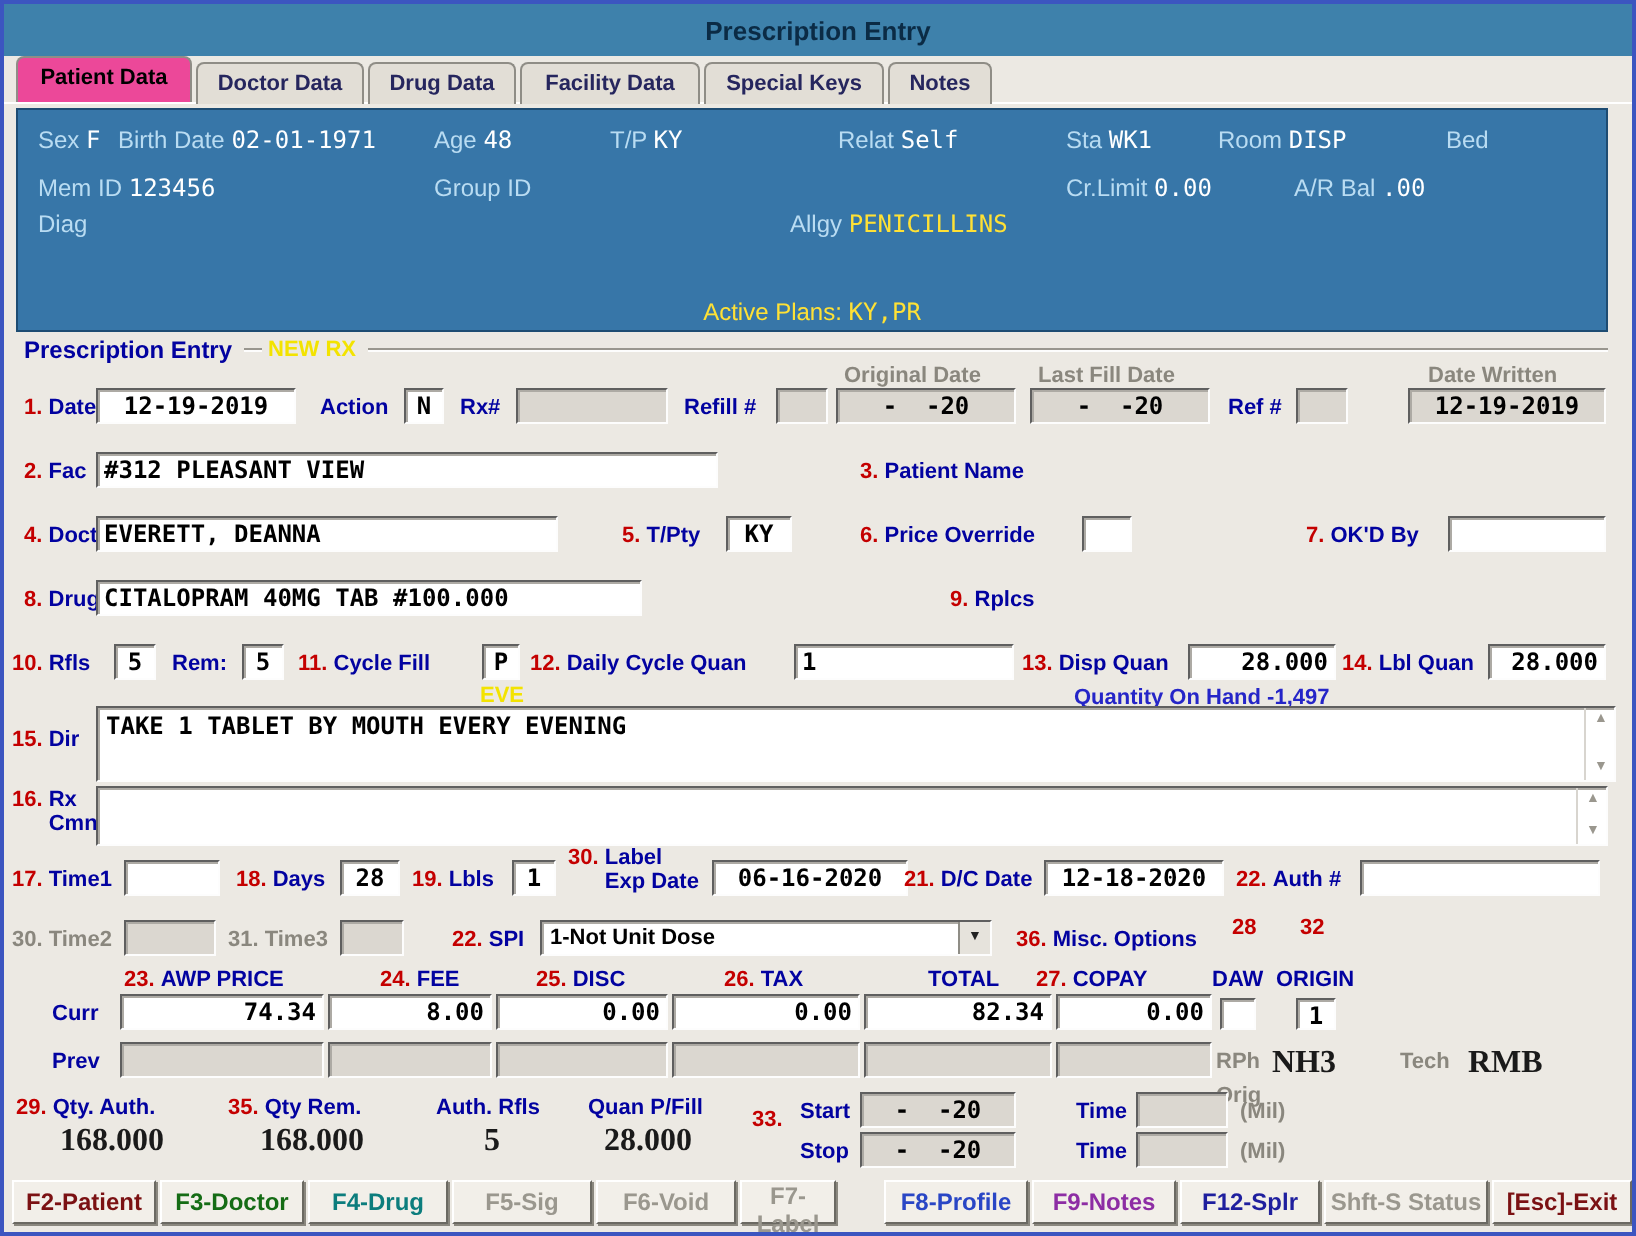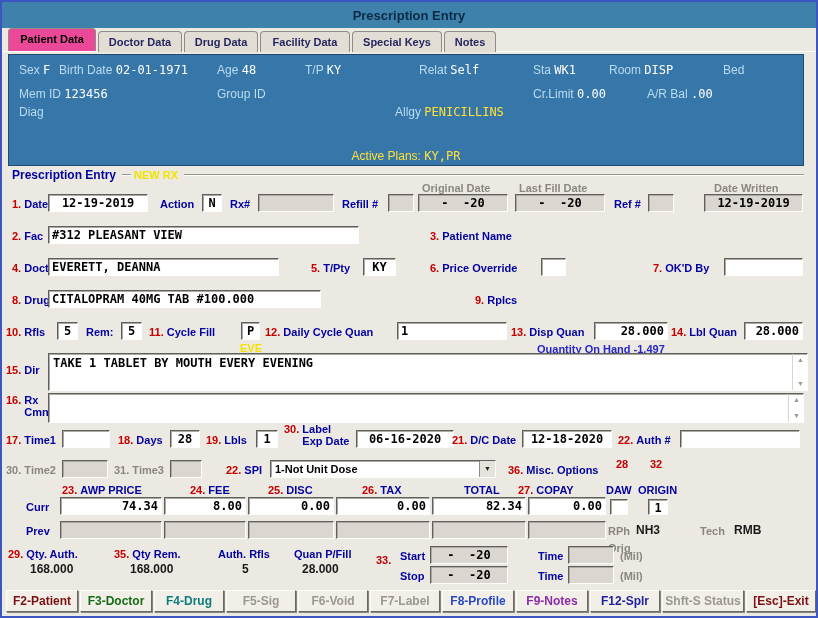--- a/index.html
+++ b/index.html
@@ -14,21 +14,21 @@
   .bp .bv{color:#fff;font-family:"DejaVu Sans Mono",monospace}
   .bp .bv.yellow{color:#ffe135}
   .bp.yellowrow span{color:#ffe135}
   .L{position:absolute;font-weight:bold;font-size:11px;color:#0202a0;white-space:pre-line}
   .L .num{color:#c40000}
   .L .t{display:inline-block;vertical-align:top;white-space:pre-line}
   .L.gray,.L.gray .num,.L.gray .t{color:#8a877e}
   .hdr{position:absolute;font-weight:bold;font-size:11px;color:#8a877e;white-space:nowrap}
   .badge{position:absolute;font-weight:bold;font-size:11px;color:#f3e300;white-space:nowrap}
   .note{position:absolute;font-weight:bold;font-size:11px;color:#2525c8;white-space:nowrap}
-  .val{position:absolute;font-family:Liberation Sans, sans-serif;font-weight:bold;font-size:12px;color:#1a1a1a;white-space:pre}
+  .val{position:absolute;font-family:Liberation Serif, serif;font-weight:bold;font-size:16px;color:#1a1a1a;white-space:pre}
   .f{position:absolute;height:18px;background:#fff;border-top:1px solid #5f5f5f;border-left:1px solid #5f5f5f;border-bottom:1px solid #fdfdfd;border-right:1px solid #fdfdfd;box-shadow:inset 1px 1px 0 #adaaa4;font-family:"DejaVu Sans Mono",monospace;font-weight:bold;font-size:12px;color:#000;line-height:15px;padding:1px 3px 0;white-space:pre;overflow:hidden}
   .f.g{background:#dbd7d0}
   .f.c{text-align:center}
   .f.r{text-align:right}
   .ta{position:absolute;background:#fff;border-top:1px solid #5f5f5f;border-left:1px solid #5f5f5f;border-bottom:1px solid #fdfdfd;border-right:1px solid #fdfdfd;box-shadow:inset 1px 1px 0 #adaaa4;overflow:hidden}
   .tatext{position:absolute;left:4px;top:2px;font-family:"DejaVu Sans Mono",monospace;font-weight:bold;font-size:12px;color:#000;white-space:pre}
   .sbar{position:absolute;right:0;top:0;bottom:0;width:15px;border-left:1px solid #d8d5cf}
   .sar{position:absolute;left:2px;width:11px;height:10px;font-size:7px;color:#9a978e;text-align:center;line-height:10px;cursor:pointer}
   .sar.up{top:1px}.sar.dn{bottom:1px}
   .dd{position:absolute;height:18px;background:#fff;border-top:1px solid #5f5f5f;border-left:1px solid #5f5f5f;border-bottom:1px solid #fdfdfd;border-right:1px solid #fdfdfd;box-shadow:inset 1px 1px 0 #adaaa4;cursor:pointer}
@@ -227,20 +227,20 @@
   <div class="f g c" style="left:428px;top:564px;width:78px">-  -20</div>
   <div class="L" style="left:536px;top:568px"><span class="t">Time</span></div>
   <div class="f g" style="left:566px;top:564px;width:46px"></div>
   <div class="hdr" style="left:618px;top:568px">(Mil)</div>
 
   <button class="fkey" style="left: 4px; width: 72px; color: rgb(123, 17, 19);">F2-Patient</button>
   <button class="fkey" style="left: 78px; width: 72px; color: rgb(21, 108, 21);">F3-Doctor</button>
   <button class="fkey" style="left: 152px; width: 70px; color: rgb(12, 125, 125);">F4-Drug</button>
   <button class="fkey" style="left: 224px; width: 70px; color: rgb(154, 151, 142);">F5-Sig</button>
   <button class="fkey" style="left: 296px; width: 70px; color: rgb(154, 151, 142);">F6-Void</button>
-  <button class="fkey" style="left: 368px; width: 70px; color: rgb(154, 151, 142);">F7-Label</button>
+  <button class="fkey" style="left: 368px; width: 48px; color: rgb(154, 151, 142);">F7-Label</button>
   <button class="fkey" style="left: 440px; width: 72px; color: rgb(41, 70, 197);">F8-Profile</button>
   <button class="fkey" style="left: 514px; width: 72px; color: rgb(141, 45, 164);">F9-Notes</button>
   <button class="fkey" style="left: 588px; width: 70px; color: rgb(31, 31, 158);">F12-Splr</button>
   <button class="fkey" style="left: 660px; width: 82px; color: rgb(154, 151, 142);">Shft-S Status</button>
   <button class="fkey" style="left: 744px; width: 70px; color: rgb(123, 17, 19);">[Esc]-Exit</button>
 
 </div>
 
 </body></html>

